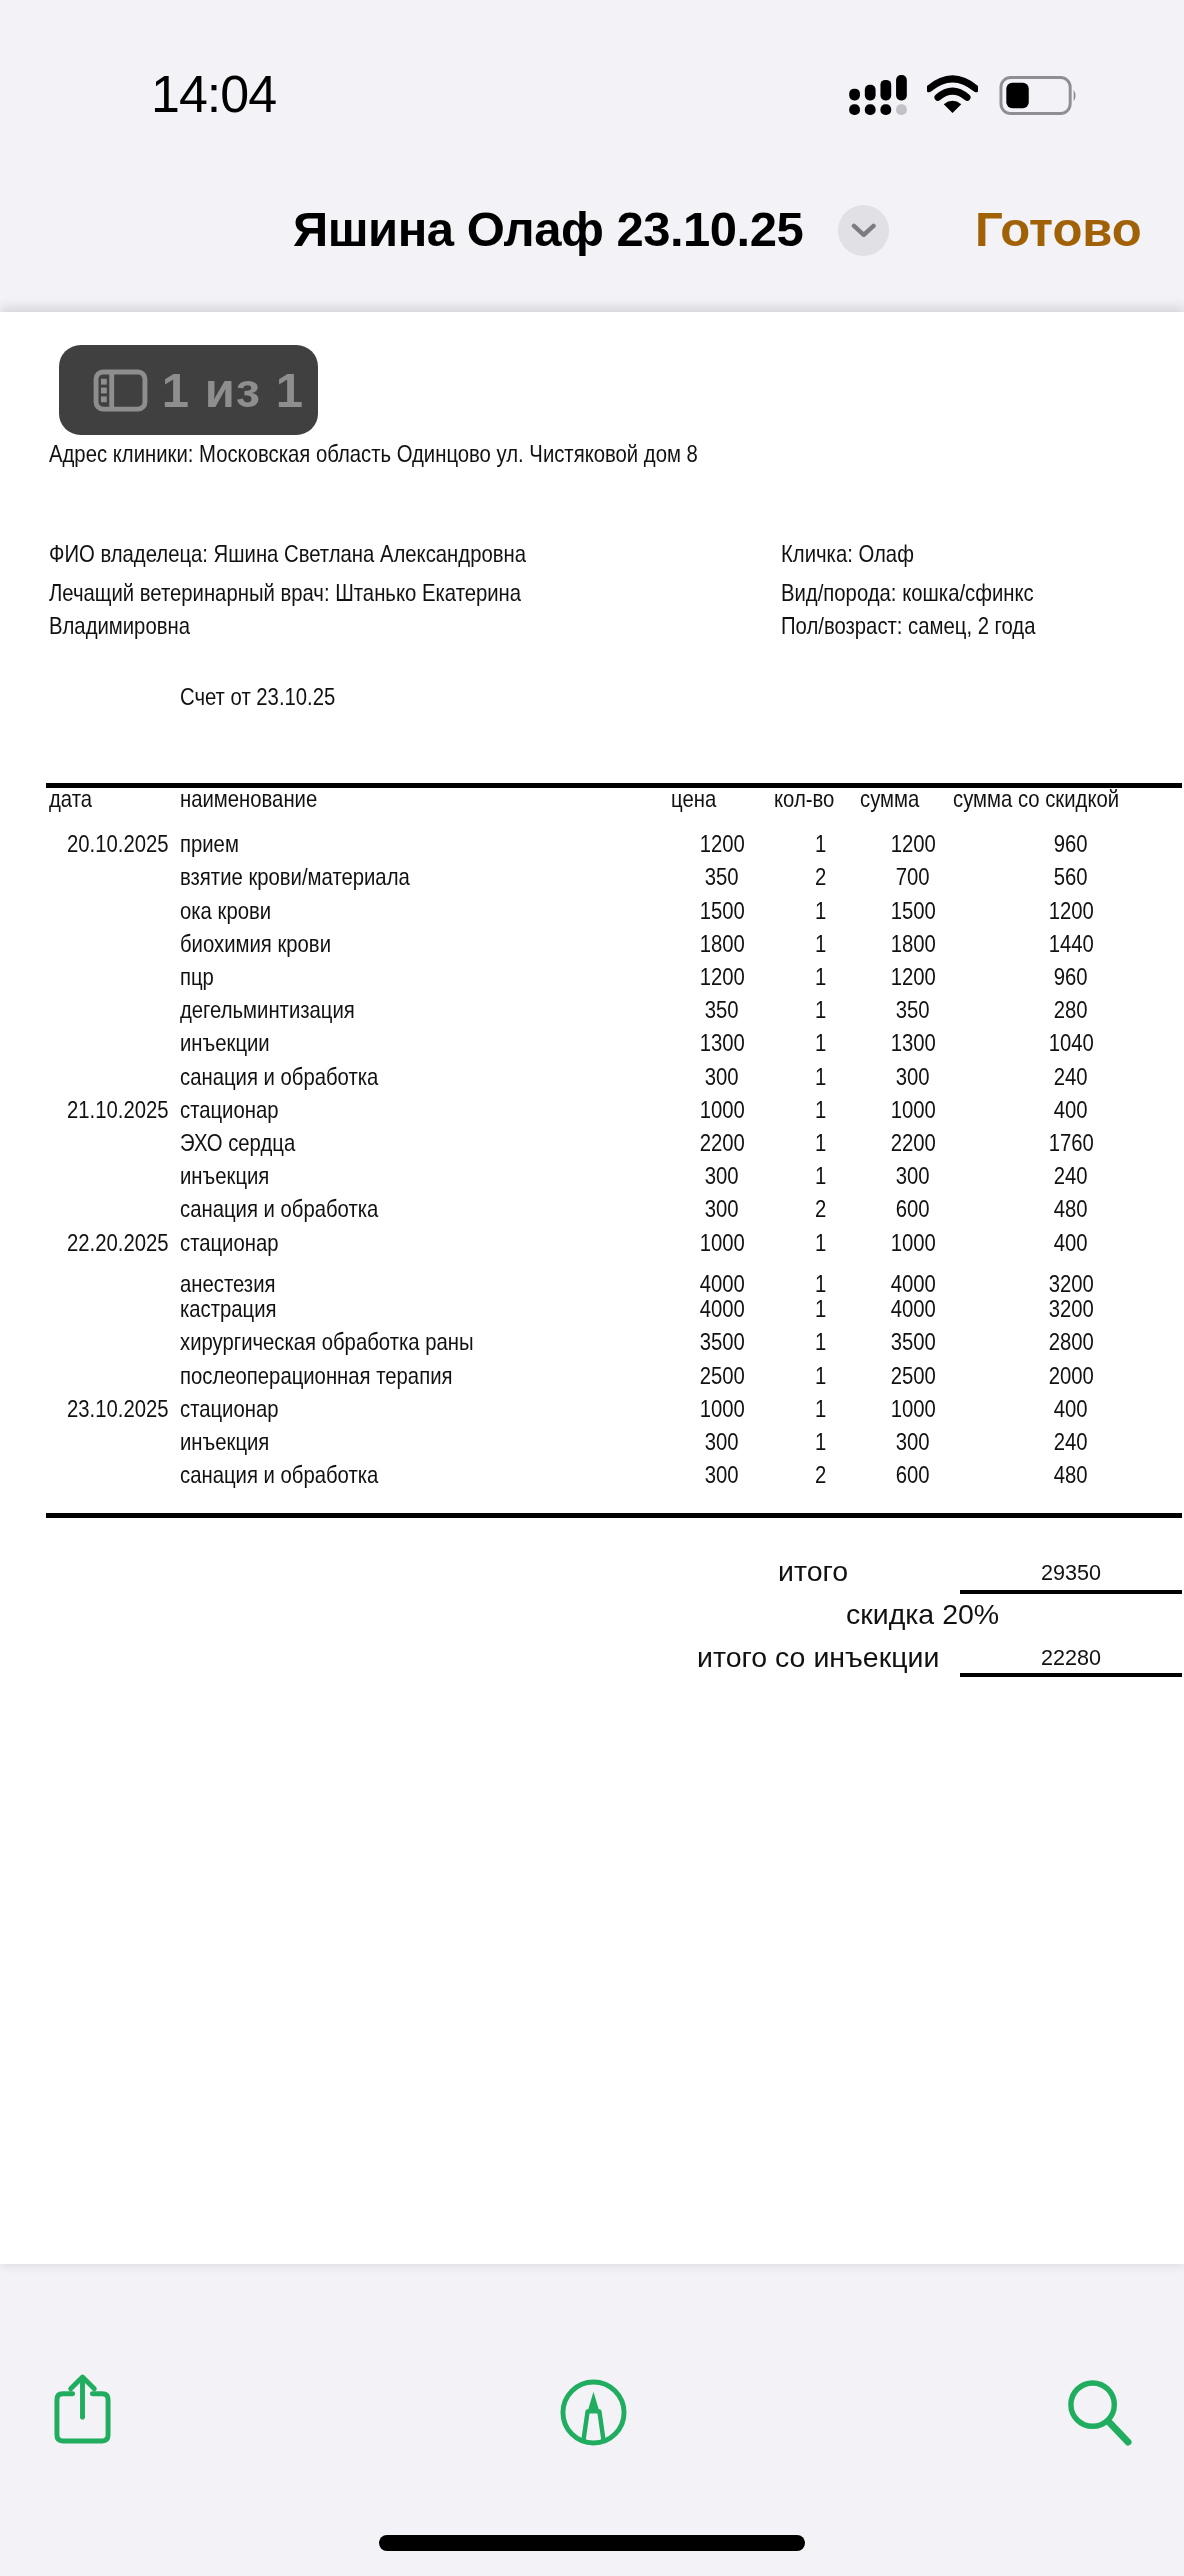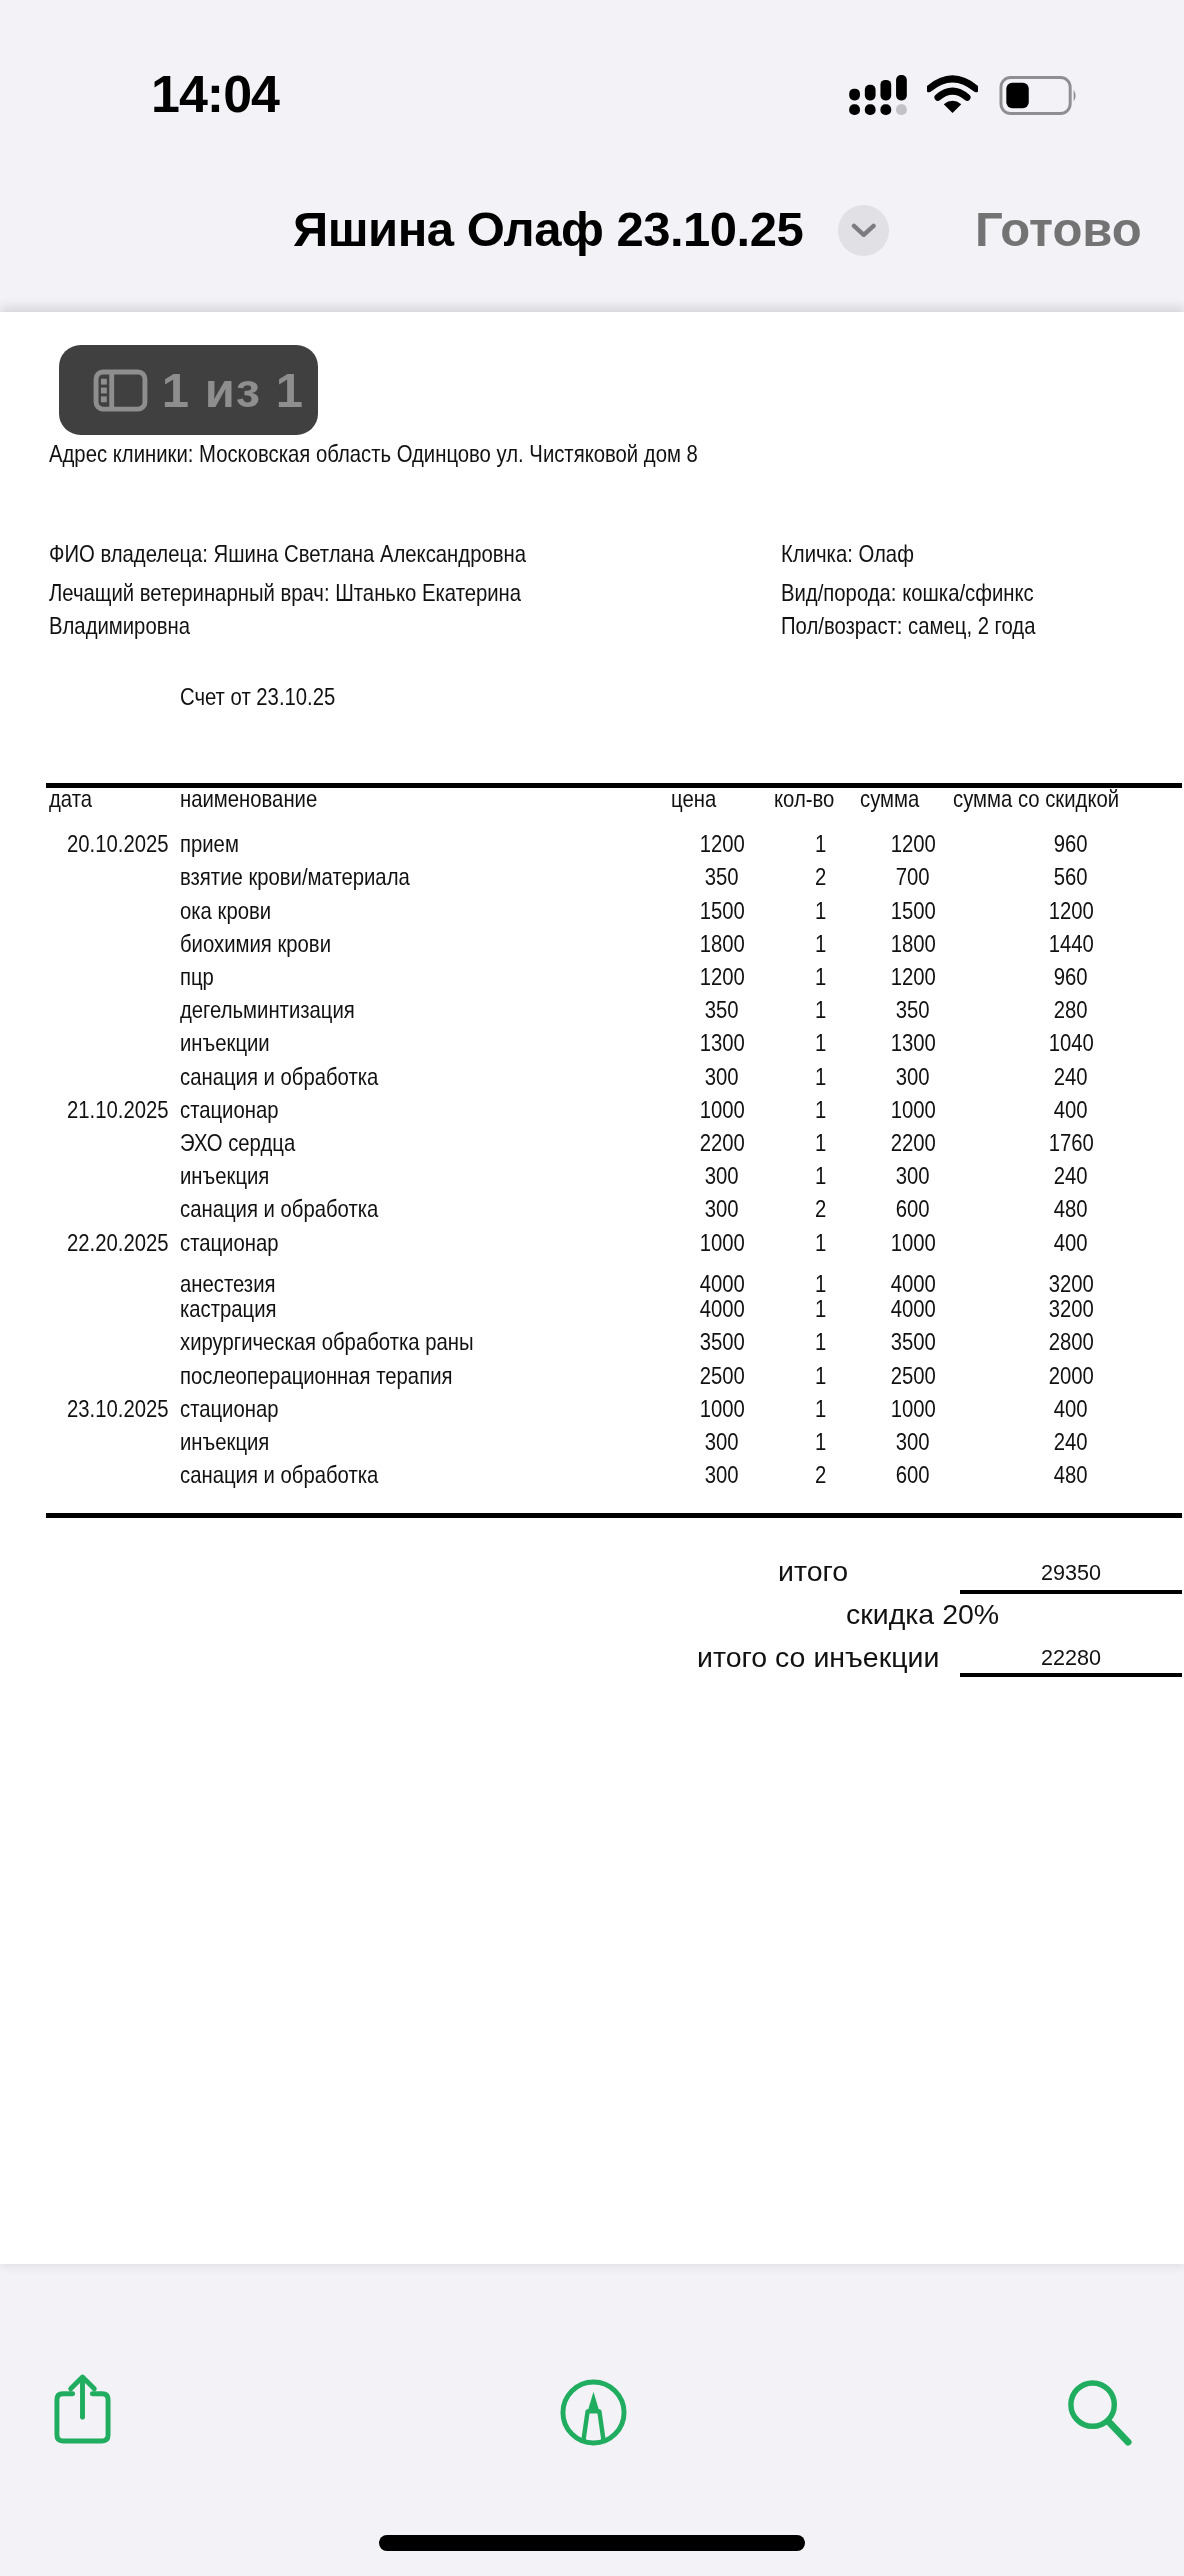--- a/index.html
+++ b/index.html
@@ -5,29 +5,29 @@
   html, body { margin: 0; padding: 0; }
   body {
     width: 1185px; height: 2576px; position: relative; overflow: hidden;
     background: #f2f2f7;
     font-family: "Liberation Sans", "DejaVu Sans", sans-serif;
     color: #000;
   }
   .abs { position: absolute; }
 
   
-  .time { left: 151px; top: 65px; font-size: 52px; font-weight: bold; letter-spacing: -1px; line-height: 59px; }
+  .time { left: 151px; top: 65px; font-size: 52px; font-weight: normal; letter-spacing: -1px; line-height: 59px; }
   .signal { left: 849px; top: 75px; width: 59px; height: 41px; }
   .wifi { left: 927px; top: 75px; width: 51px; height: 39px; }
   .battery { left: 999px; top: 76px; width: 79px; height: 39px; }
 
   
   .nav-title { left: 293px; top: 200px; font-size: 49px; font-weight: bold; line-height: 59px; letter-spacing: -0.5px; white-space: nowrap; }
   .chevron-btn { left: 838px; top: 205px; width: 51px; height: 51px; border-radius: 50%; background: #e0e0e5; display: flex; align-items: center; justify-content: center; cursor: pointer; }
-  .done-btn { left: 975px; top: 200px; font-size: 49px; font-weight: bold; color: #737373; line-height: 59px; cursor: pointer; }
+  .done-btn { left: 975px; top: 200px; font-size: 49px; font-weight: bold; color: #a16207; line-height: 59px; cursor: pointer; }
 
   
   .sheet { left: 0; top: 312px; width: 1185px; height: 1952px; background: #fff;
     box-shadow: 0 -5.9px 9.8px rgba(0,0,0,0.10), 0 3.9px 7.9px rgba(0,0,0,0.06); }
   .page-pill { left: 59px; top: 345px; width: 259px; height: 90px; border-radius: 21.6px; background: #404040;
     display: flex; align-items: center; cursor: pointer; }
   .page-pill .pill-icon { margin-left: 34px; width: 55px; height: 43px; }
   .page-pill .pill-text { margin-left: 13.8px; font-size: 49px; font-weight: bold; color: #8e8e8e; letter-spacing: 1px; }
 
   .doc { font-size: 23.6px; line-height: 27.5px; white-space: nowrap; color: #111; }

